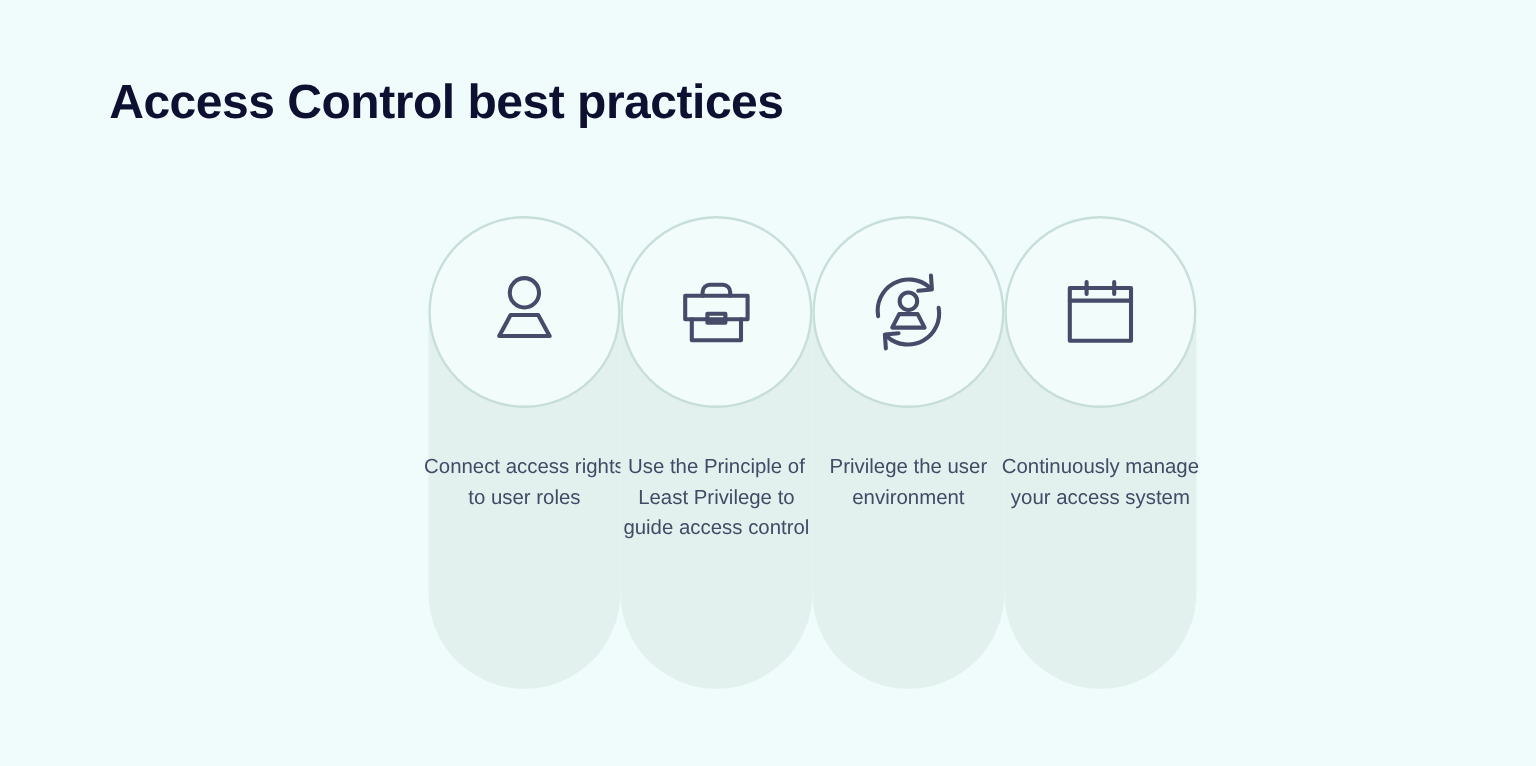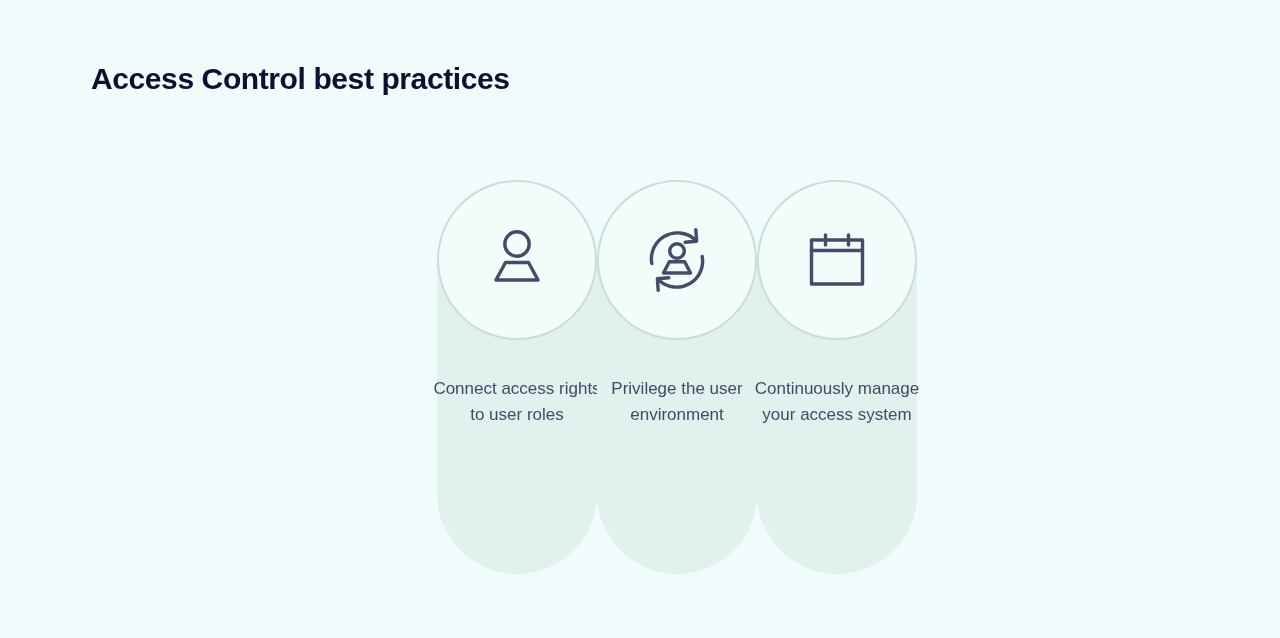--- a/index.html
+++ b/index.html
@@ -12,21 +12,21 @@
     background: #f0fcfc;
     font-family: "Liberation Sans", sans-serif;
     overflow: hidden;
     position: relative;
   }
 
   #page-title {
     position: absolute;
     left: 91px;
     top: 62px;
-    font-size: 30px;
+    font-size: 40px;
     font-weight: 700;
     letter-spacing: -0.4px;
     color: #0d1030;
     line-height: 1.15;
     white-space: nowrap;
   }
 
   #cards {
     position: absolute;
     left: 95px;
@@ -104,20 +104,34 @@
       <span class="card-icon">
         <svg viewBox="0 0 74 74" fill="none" stroke="#454b68" stroke-width="3.4" stroke-linecap="round" stroke-linejoin="round">
           <circle cx="37" cy="21" r="12.2"></circle>
           <path d="M16 57 L25.5 39.5 L48.5 39.5 L58 57 Z"></path>
         </svg>
       </span>
     </div>
     <div class="card-label">Connect access rights to user roles</div>
   </div>
 
+  <div class="card">
+    <div class="card-body"></div>
+    <div class="card-circle">
+      <span class="card-icon">
+        <svg viewBox="0 0 74 74" fill="none" stroke="#454b68" stroke-width="3.4" stroke-linecap="round" stroke-linejoin="round">
+          <path d="M25.5 23.5 v-3.2 a6 6 0 0 1 6 -6 h11 a6 6 0 0 1 6 6 v3.2"></path>
+          <rect x="11" y="23.5" width="52" height="19.5"></rect>
+          <path d="M16.5 43 v17.5 h41 V43"></path>
+          <rect x="29.5" y="38.5" width="15" height="7.5"></rect>
+        </svg>
+      </span>
+    </div>
+    <div class="card-label">Use the Principle of Least Privilege to guide access control</div>
+  </div>
 
 
   <div class="card">
     <div class="card-body"></div>
     <div class="card-circle">
       <span class="card-icon">
         <svg viewBox="0 0 74 74" fill="none" stroke="#454b68" stroke-width="3.4" stroke-linecap="round" stroke-linejoin="round">
           <path d="M11.8 40.5 A26 26 0 0 1 54.5 16.3"></path>
           <path d="M62.2 33.5 A26 26 0 0 1 19.5 57.7"></path>
           <polyline points="55.8,6.6 56.6,18.2 45.2,19.3"></polyline>

